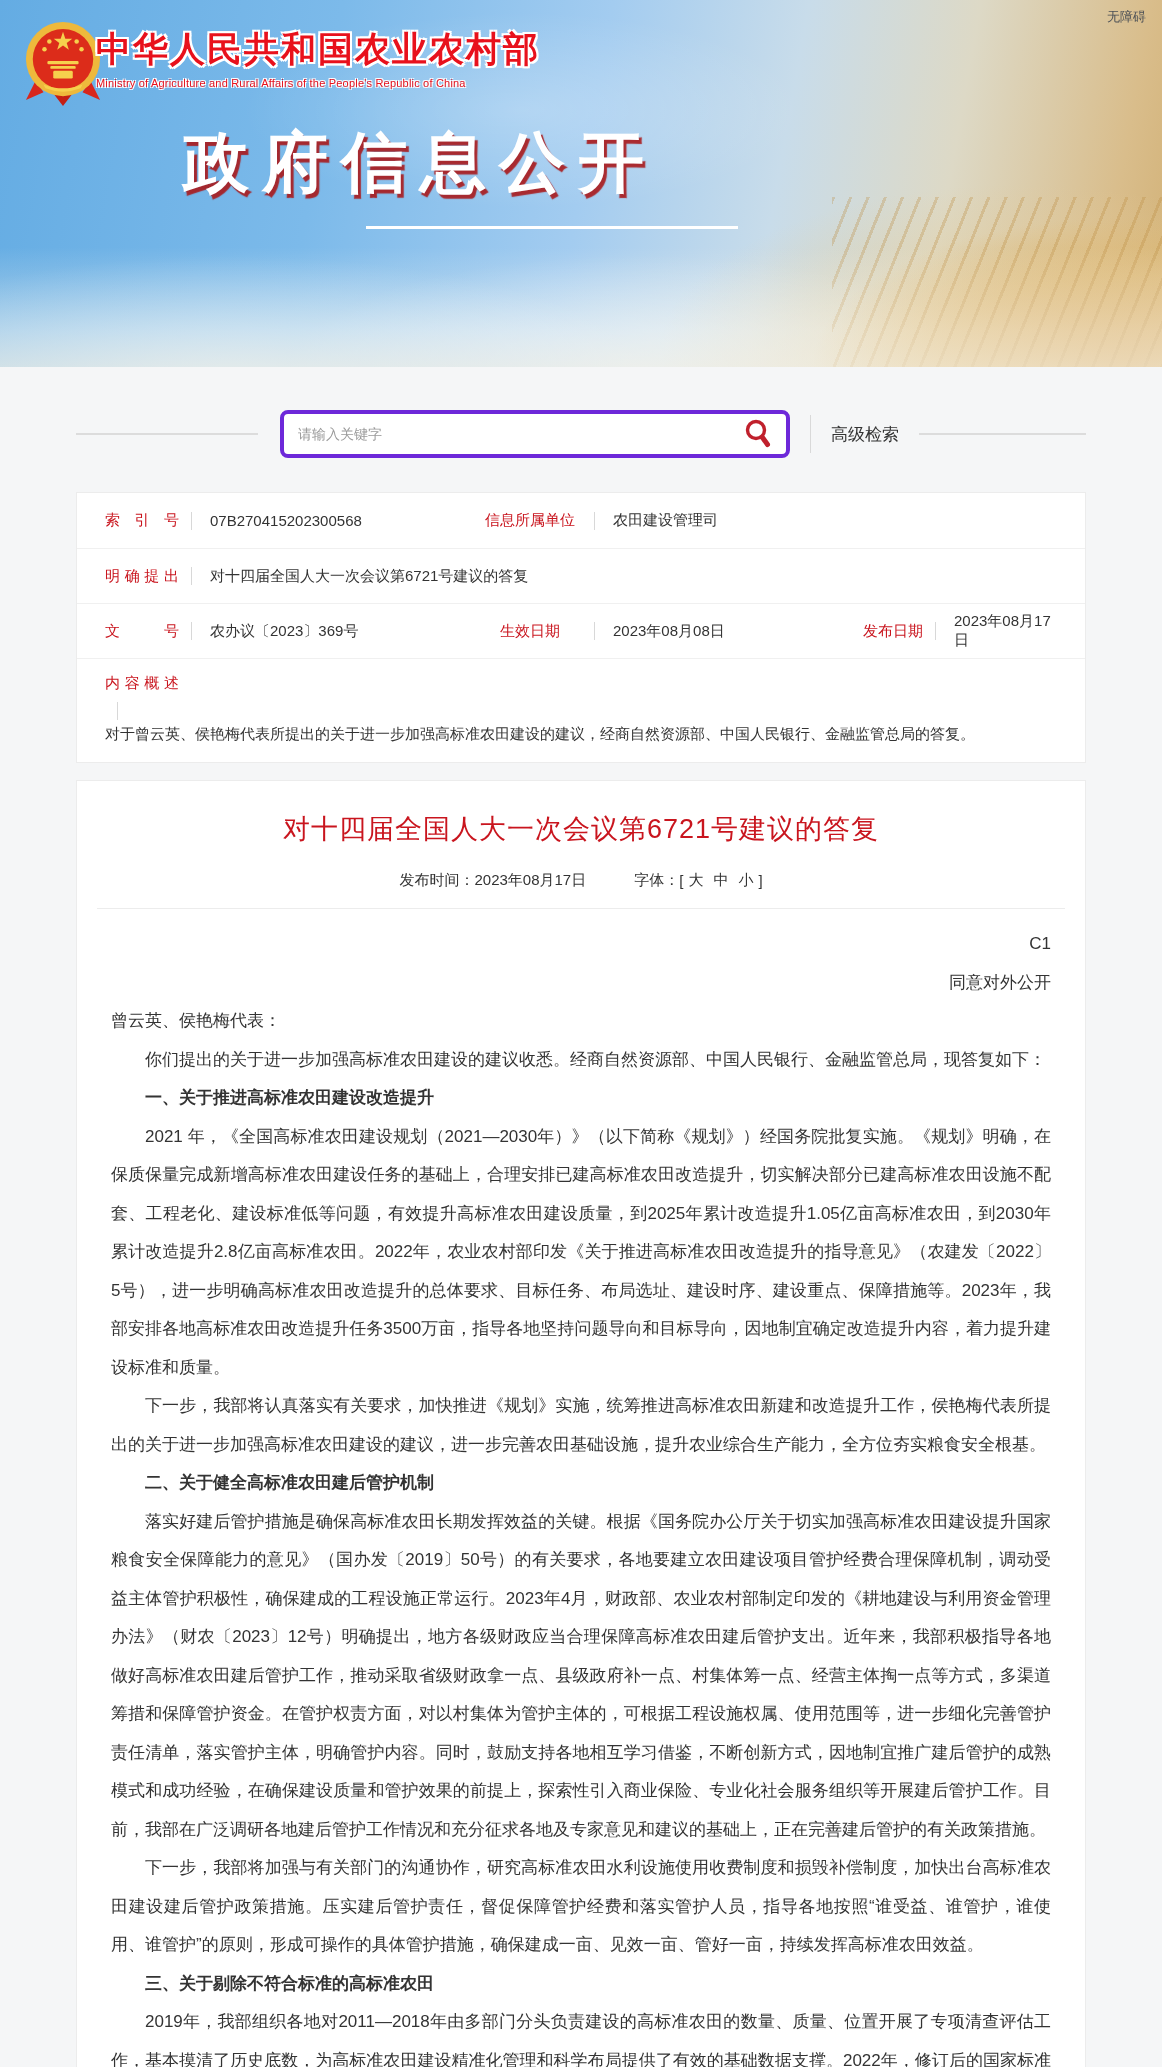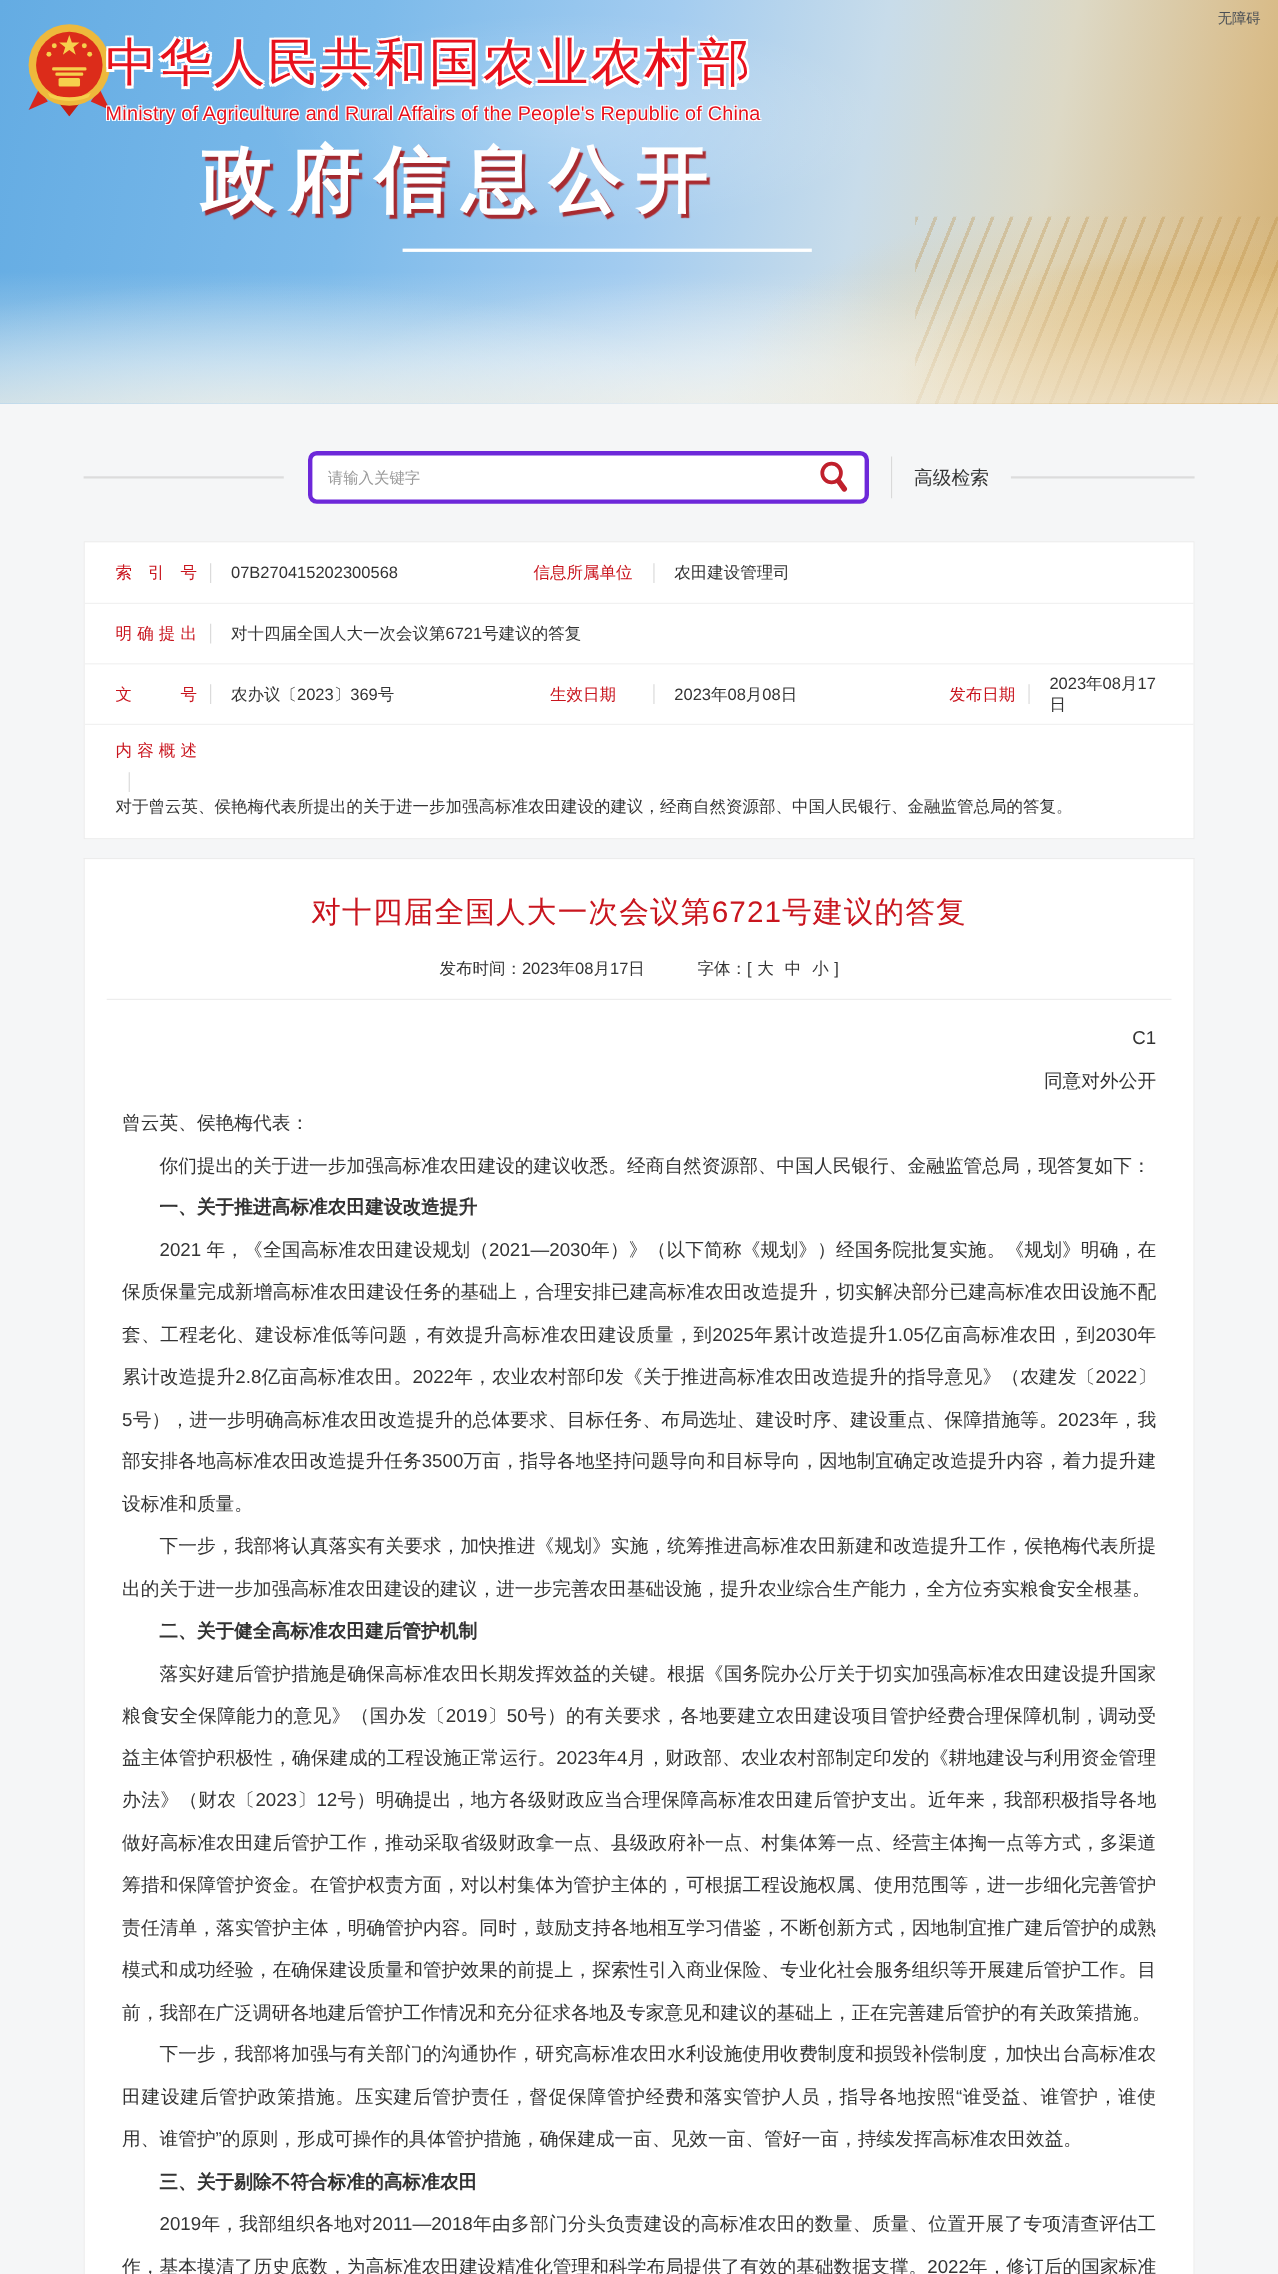--- a/index.html
+++ b/index.html
@@ -31,25 +31,26 @@
     background: linear-gradient(180deg, rgba(255,255,255,0) 0%, rgba(250,248,240,.45) 70%, rgba(246,242,230,.65) 100%);
     pointer-events:none;
   }
   .access-link{
     position:absolute; top:8px; right:16px;
     font-size:13px; color:#4a4f55; cursor:pointer;
   }
   .emblem{ position:absolute; left:24px; top:20px; width:78px; height:86px; }
   .ministry-block{ position:absolute; left:96px; top:26px; }
   .ministry-cn{
-    font-size:47px; font-weight:normal; color:#e8111c; letter-spacing:2px;
+    font-size:35px; font-weight:bold; color:#e8111c; letter-spacing:2px;
     text-shadow:-2px -2px 0 #fff, 2px -2px 0 #fff, -2px 2px 0 #fff, 2px 2px 0 #fff, 0 2px 0 #fff, 2px 0 0 #fff;
+    text-align:right;
   }
   .ministry-en{
-    margin-top:4px; font-size:18px; color:#e8111c; letter-spacing:.2px;
+    margin-top:4px; font-size:11px; color:#e8111c; letter-spacing:.2px;
     text-shadow:-1px -1px 0 #fff, 1px -1px 0 #fff, -1px 1px 0 #fff, 1px 1px 0 #fff;
   }
   .gov-title{
     position:absolute; left:183px; top:118px;
     font-size:66px; font-weight:bold; color:#ffffff; letter-spacing:13px; white-space:nowrap;
     text-shadow:3px 4px 1px rgba(168,24,27,.9);
   }
   .gov-underline{ position:absolute; left:366px; top:226px; width:372px; height:3px; background:#ffffff; }
 
   

